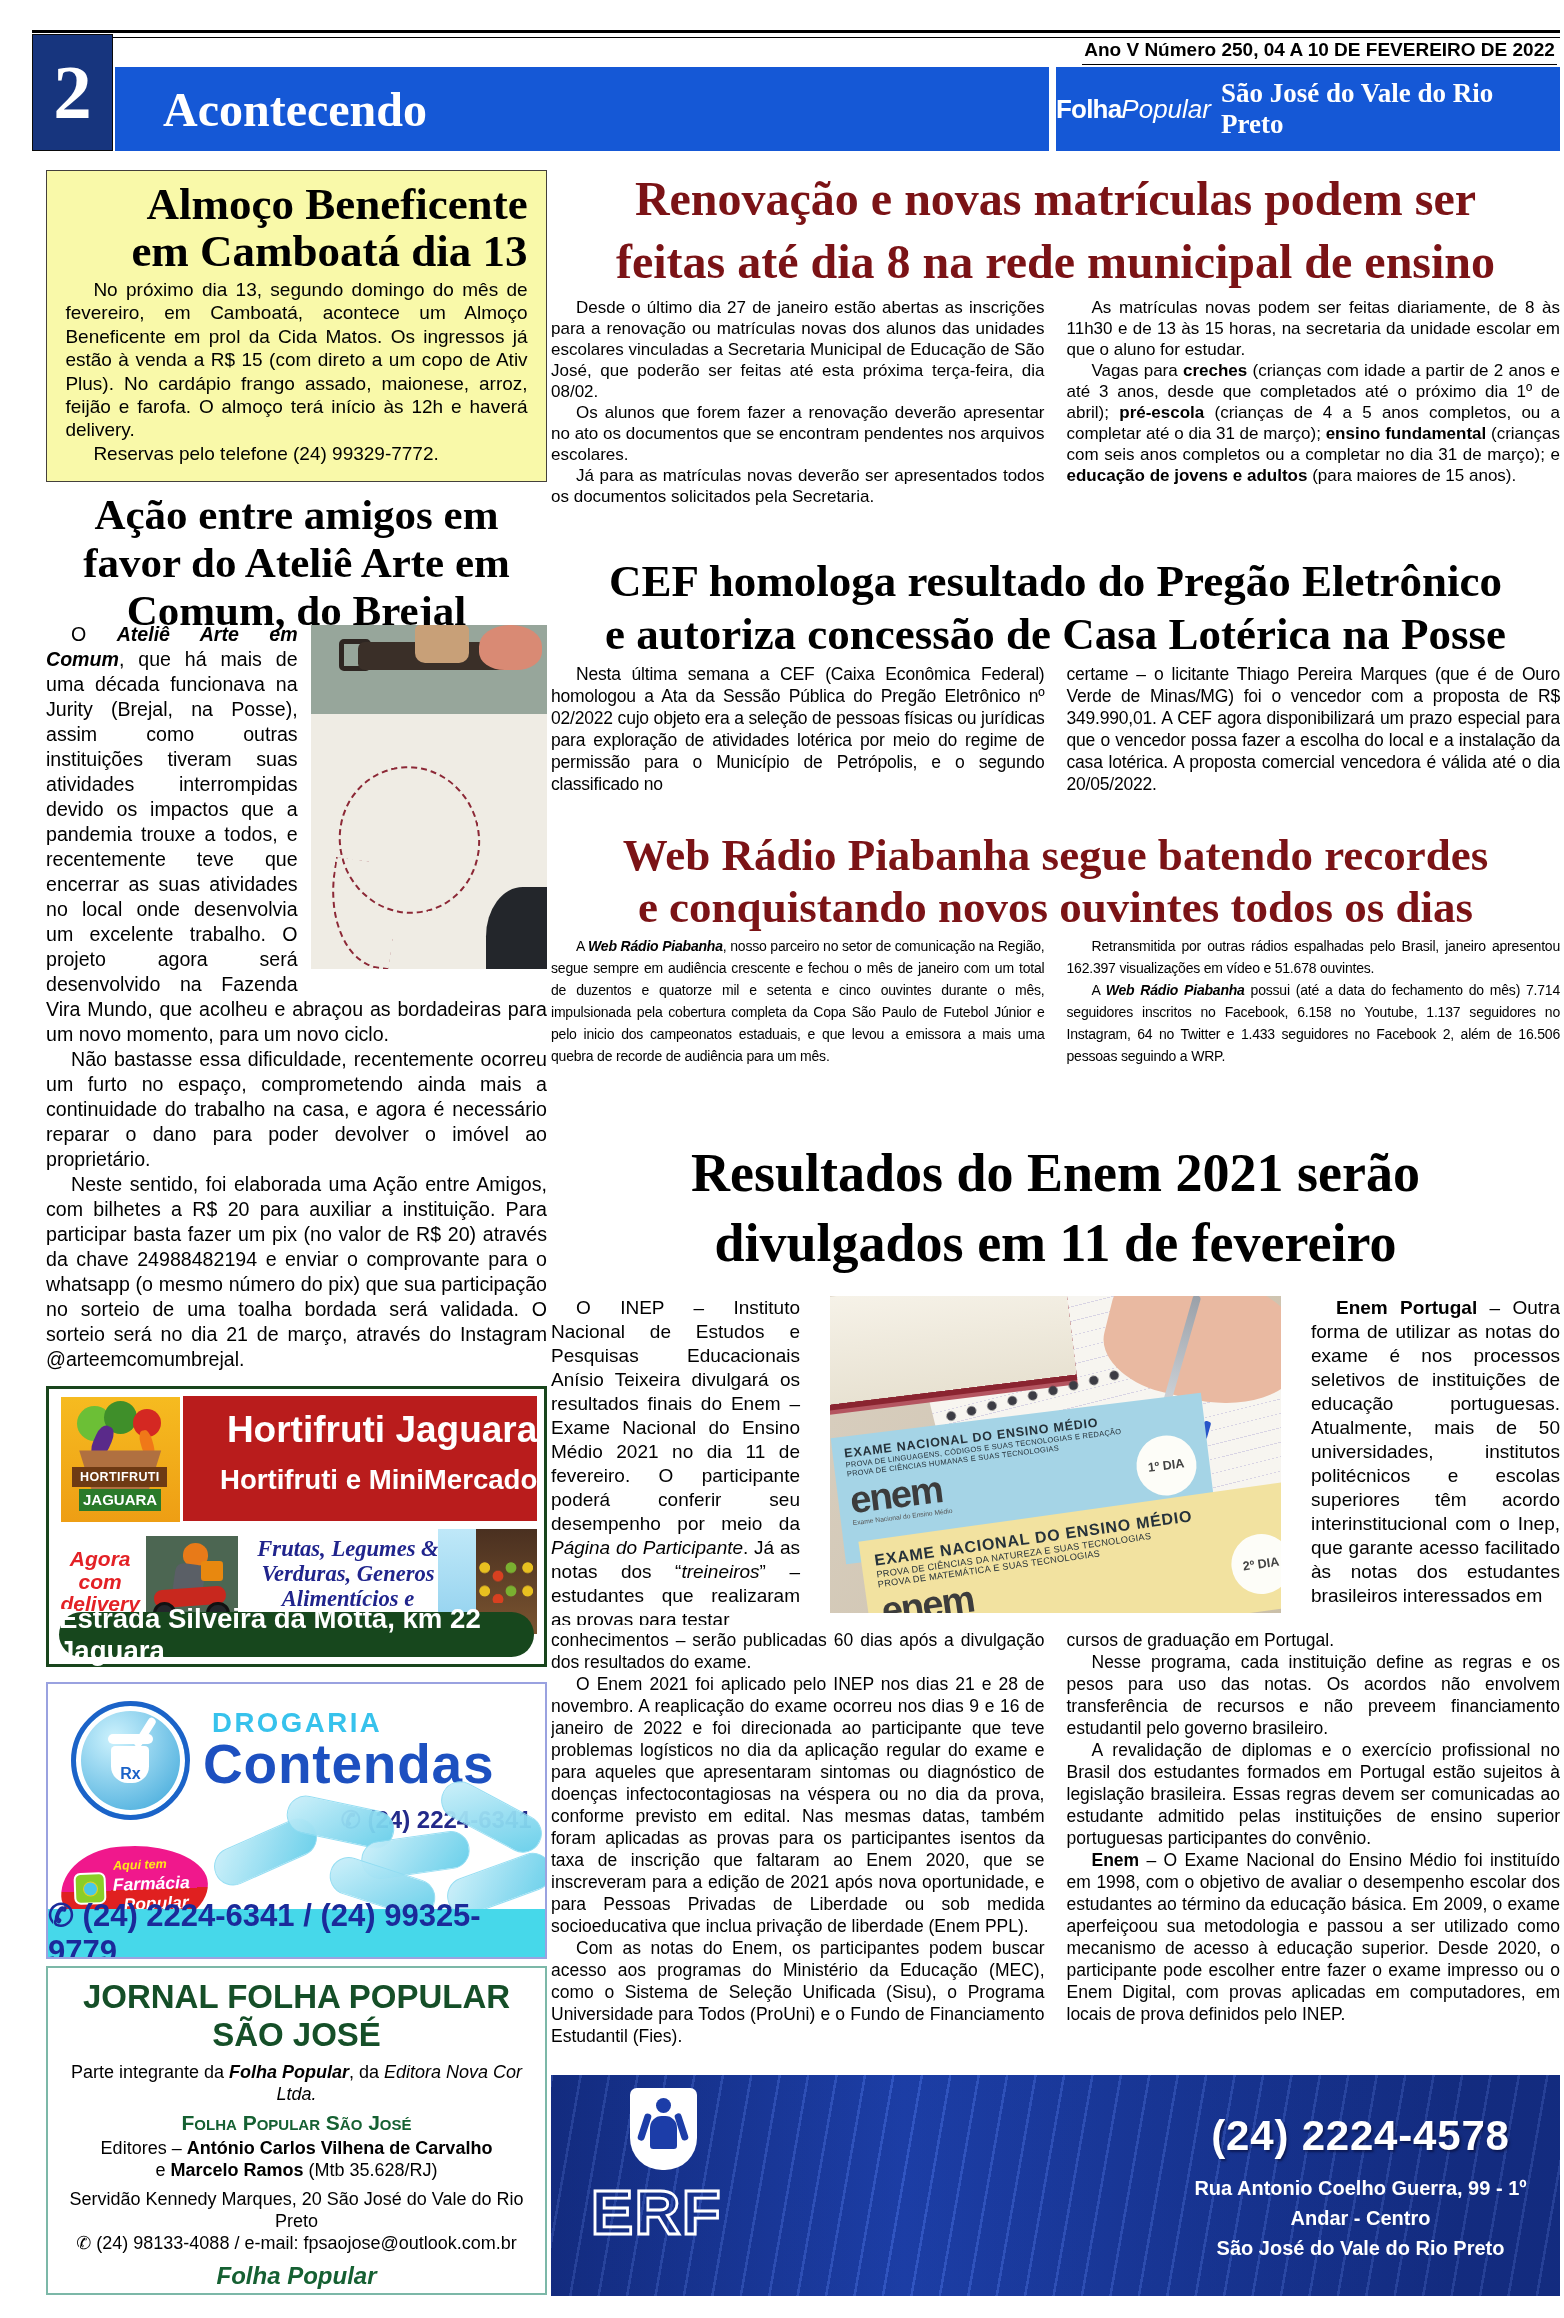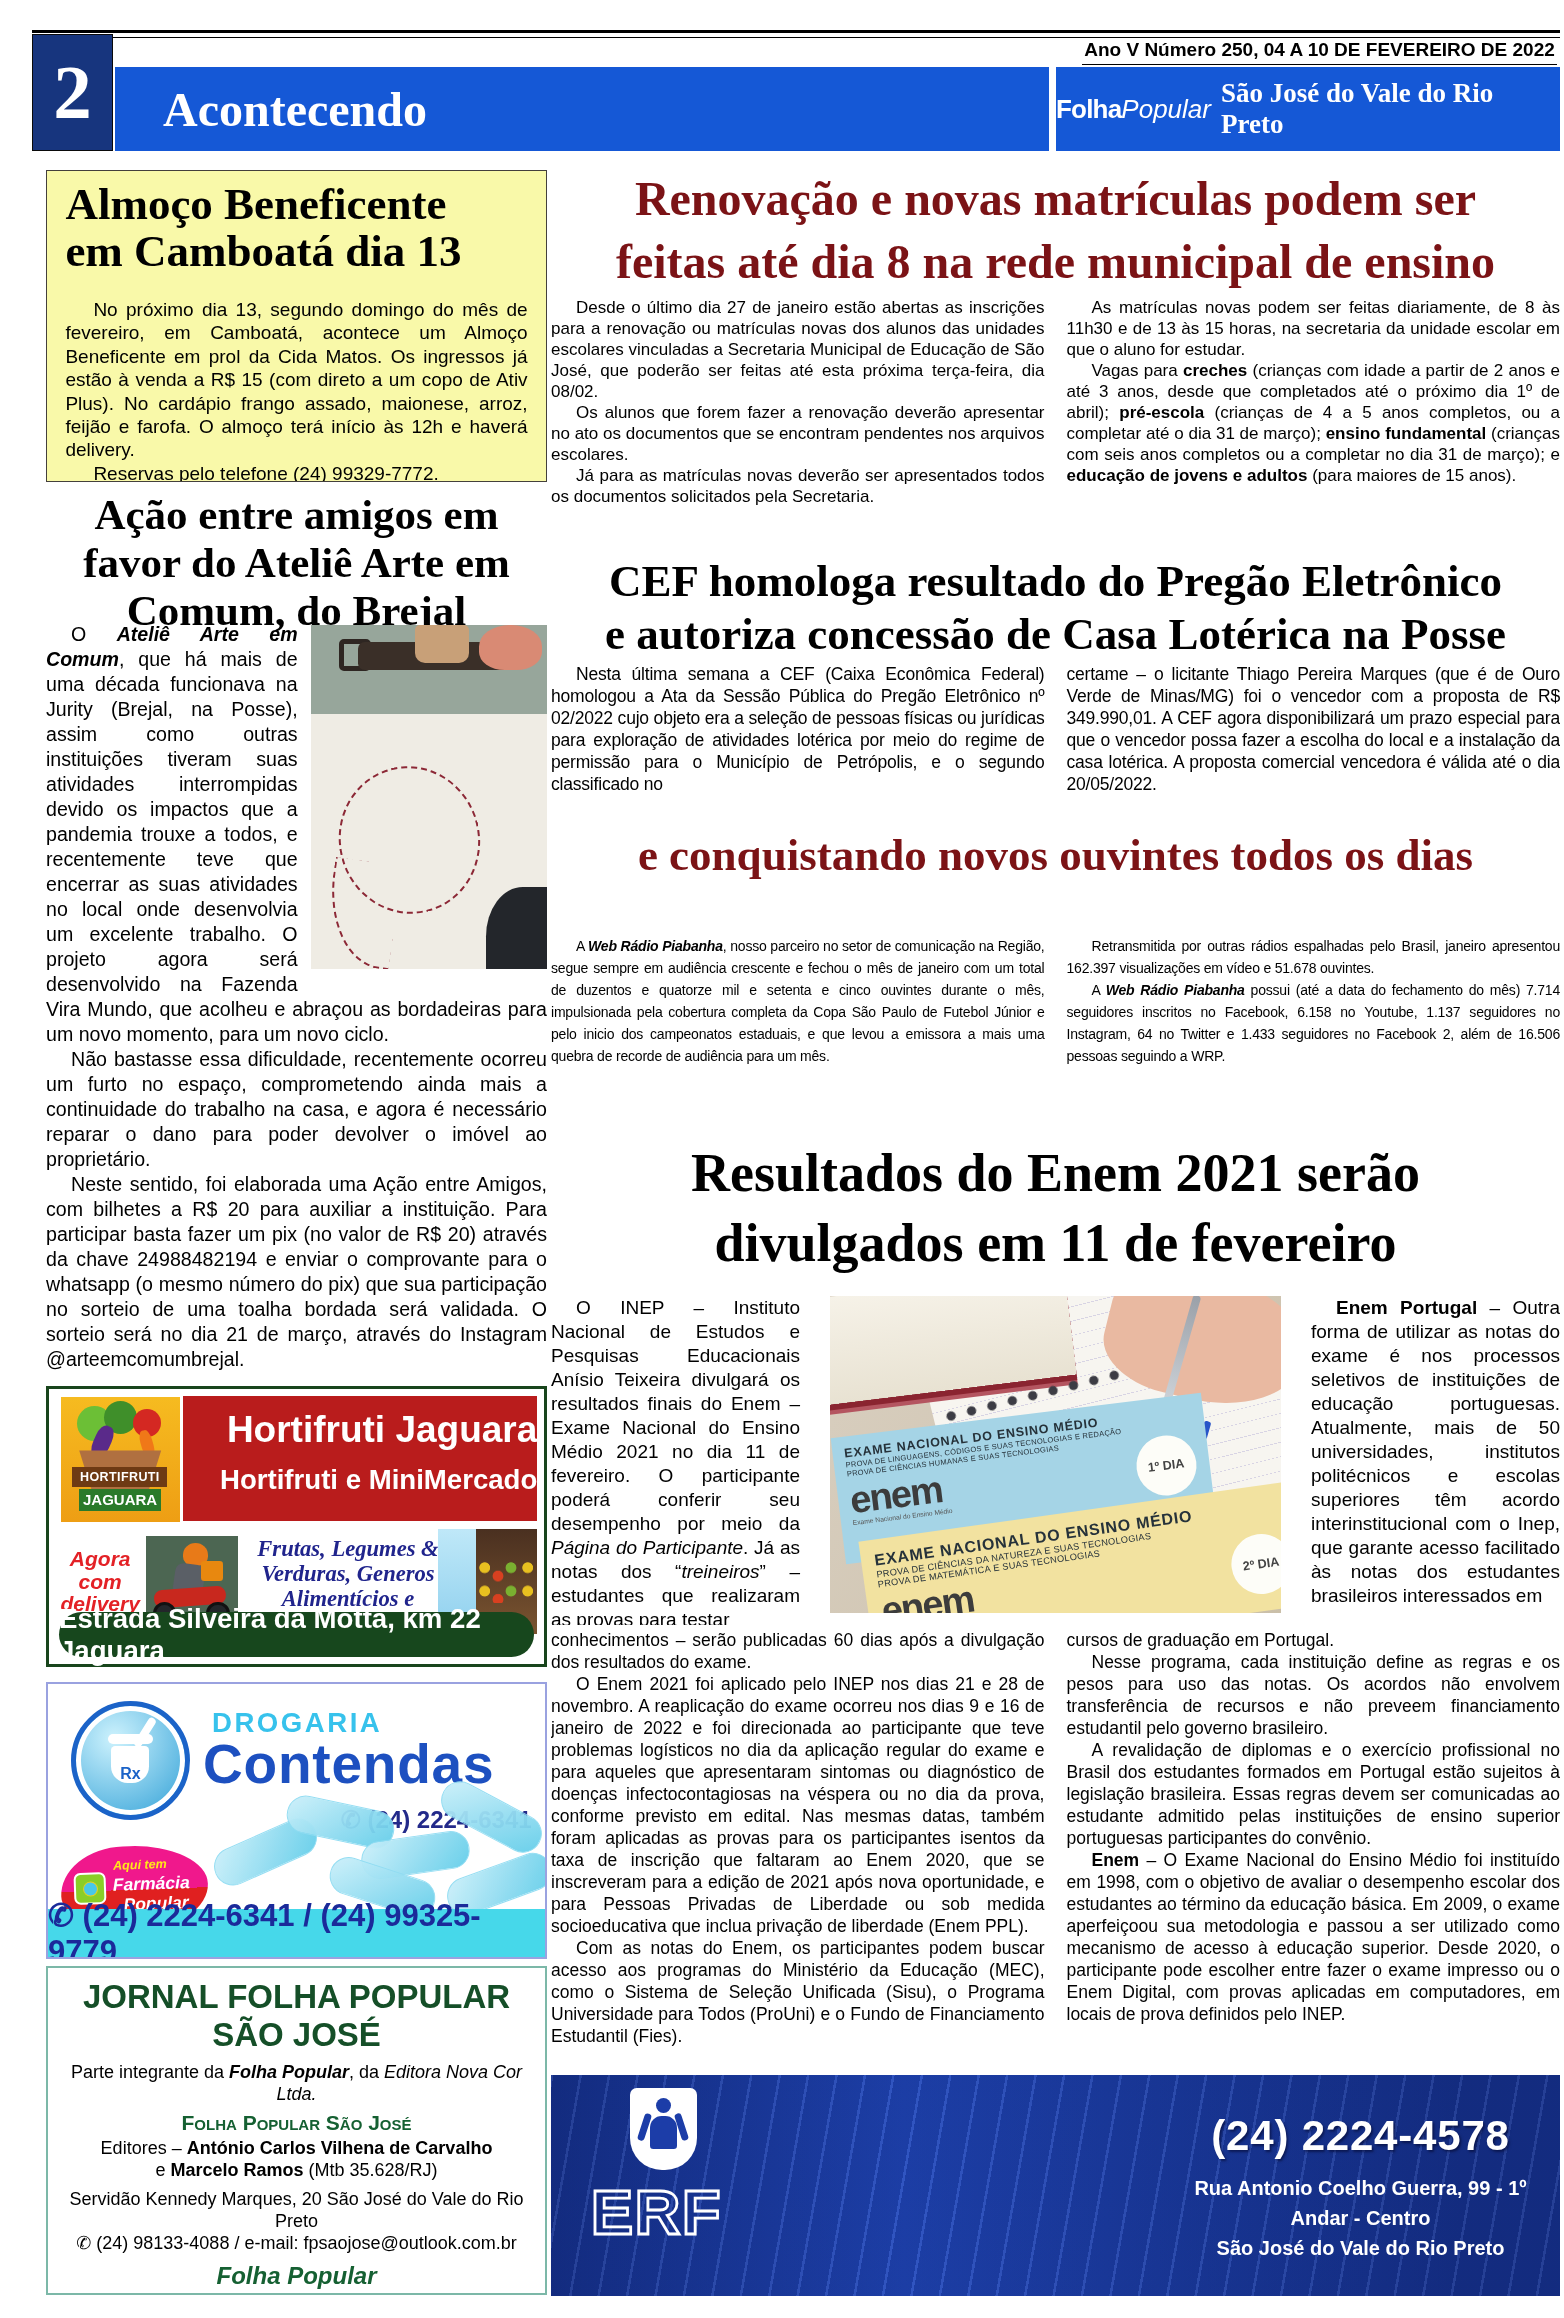--- a/index.html
+++ b/index.html
@@ -31,21 +31,21 @@
   
   .cols{position:absolute;display:flex;gap:22px;overflow:hidden;}
   .col{width:494px;}
   .cols-matriculas{left:551px;top:297px;width:1009px;height:252px;font-size:17px;line-height:21px;}
   .cols-cef{left:551px;top:663px;width:1009px;height:164px;font-size:17.5px;line-height:22px;letter-spacing:-0.2px;}
   .cols-webradio{left:551px;top:935px;width:1009px;height:200px;font-size:14px;line-height:22px;letter-spacing:-0.2px;}
   .cols-enem-lower{left:551px;top:1629px;width:1009px;height:439px;font-size:17.5px;line-height:22px;}
 
   
   .almoco-box{position:absolute;left:46px;top:170px;width:501px;height:312px;background:#f9f9a9;border:1.7px solid #44403c;box-sizing:border-box;padding:10px 18.4px 0 18.4px;overflow:hidden;}
-  .almoco-title{text-align:left;font-family:"Liberation Serif",serif;font-weight:bold;font-size:45px;line-height:47px;margin-bottom:23px;}
+  .almoco-title{text-align:right;font-family:"Liberation Serif",serif;font-weight:bold;font-size:45px;line-height:47px;margin-bottom:3px;}
   .almoco-body{font-size:19px;line-height:23.4px;}
   .almoco-body .ind{text-indent:28px;}
 
   
   .acao-body{position:absolute;left:46px;top:622px;width:501px;height:756px;overflow:hidden;font-size:19.6px;line-height:25px;}
   .acao-img{float:right;width:236px;height:344px;margin:3.3px 0 6.7px 13.4px;position:relative;overflow:hidden;background:linear-gradient(#97a69b 0 26%,#efece4 26%);}
   .ti-tray{position:absolute;top:5%;left:20%;width:66%;height:8%;background:#3a2f28;border-radius:6.7px;}
   .ti-handle{position:absolute;top:4%;left:12%;width:22px;height:22px;border:5px solid #2e2622;border-radius:5px;background:transparent;}
   .ti-pot1{position:absolute;top:0;left:44%;width:23%;height:11%;background:#c8a078;border-radius:5px 5px 10px 10px;}
   .ti-pot2{position:absolute;top:0;right:2%;width:27%;height:13%;background:#d98a74;border-radius:48% 48% 40% 40%;}
@@ -215,20 +215,21 @@
   <div class="cols cols-cef jus">
     <div class="col">
       <p class="ind">Nesta última semana a CEF (Caixa Econômica Federal) homologou a Ata da Sessão Pública do Pregão Eletrônico nº 02/2022 cujo objeto era a seleção de pessoas físicas ou jurídicas para exploração de atividades lotérica por meio do regime de permissão para o Município de Petrópolis, e o segundo classificado no</p>
     </div>
     <div class="col">
       <p>certame – o licitante Thiago Pereira Marques (que é de Ouro Verde de Minas/MG) foi o vencedor com a proposta de R$ 349.990,01. A CEF agora disponibilizará um prazo especial para que o vencedor possa fazer a escolha do local e a instalação da casa lotérica. A proposta comercial vencedora é válida até o dia 20/05/2022.</p>
     </div>
   </div>
 
   <div class="hl hl-red hl-webradio">
+    <div>Web Rádio Piabanha segue batendo recordes</div>
     <div>e conquistando novos ouvintes todos os dias</div>
   </div>
   <div class="cols cols-webradio jus">
     <div class="col">
       <p class="ind"><span>A </span><span style="font-weight: bold; font-style: italic;">Web Rádio Piabanha</span><span>, nosso parceiro no setor de comunicação na Região, segue sempre em audiência crescente e fechou o mês de janeiro com um total de duzentos e quatorze mil e setenta e cinco ouvintes durante o mês, impulsionada pela cobertura completa da Copa São Paulo de Futebol Júnior e pelo inicio dos campeonatos estaduais, e que levou a emissora a mais uma quebra de recorde de audiência para um mês.</span></p>
     </div>
     <div class="col">
       <p class="ind">Retransmitida por outras rádios espalhadas pelo Brasil, janeiro apresentou 162.397 visualizações em vídeo e 51.678 ouvintes.</p>
       <p class="ind"><span>A </span><span style="font-weight: bold; font-style: italic;">Web Rádio Piabanha</span><span> possui (até a data do fechamento do mês) 7.714 seguidores inscritos no Facebook, 6.158 no Youtube, 1.137 seguidores no Instagram, 64 no Twitter e 1.433 seguidores no Facebook 2, além de 16.506 pessoas seguindo a WRP.</span></p>
     </div>

